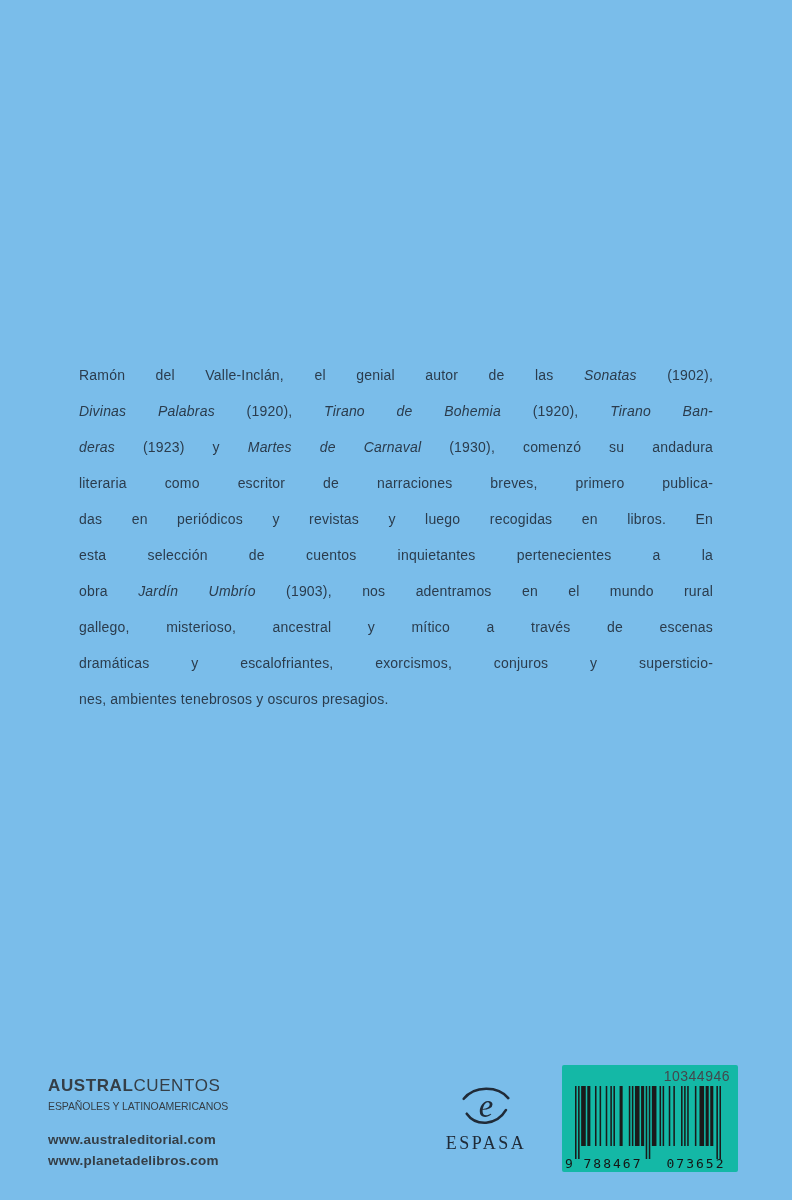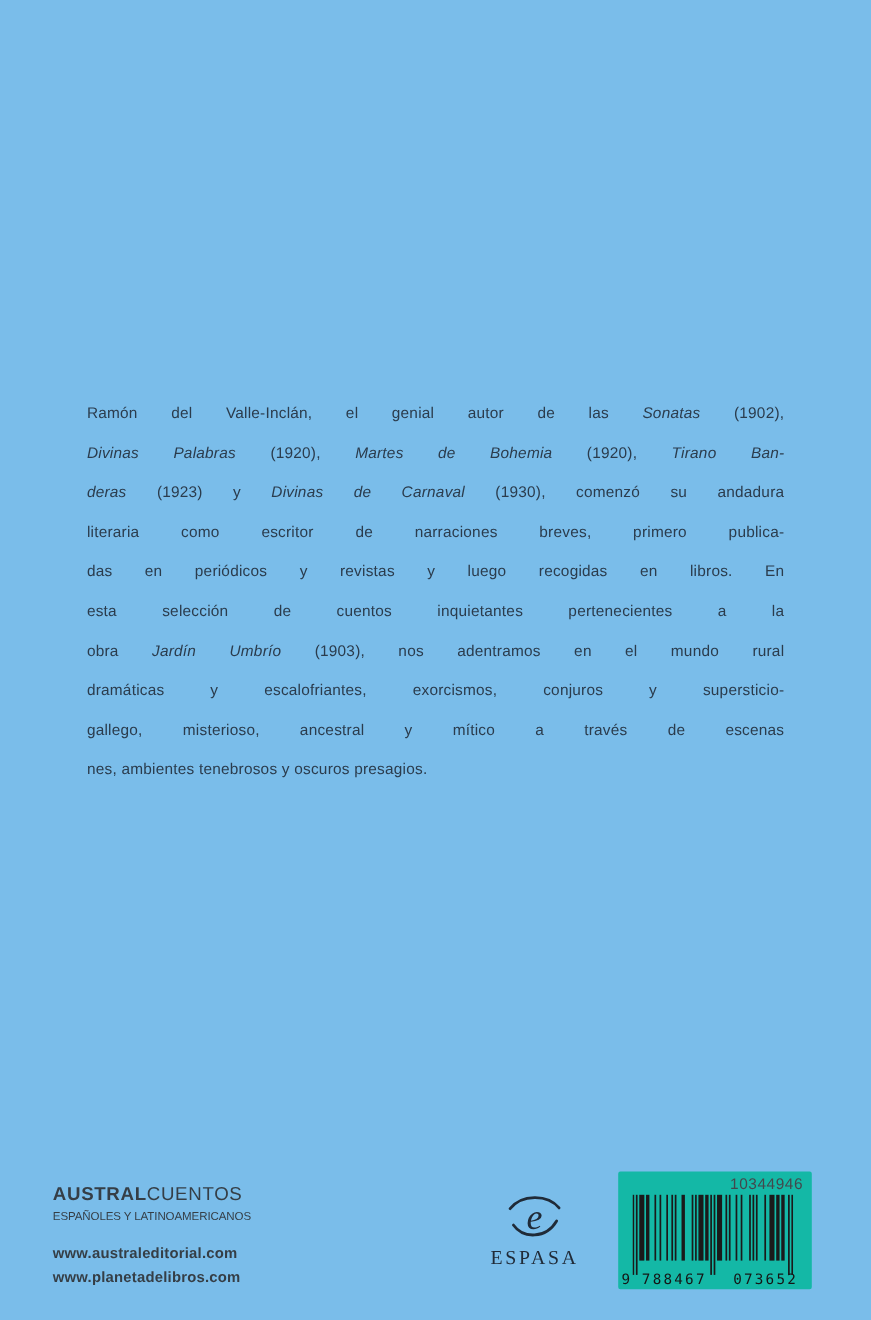--- a/index.html
+++ b/index.html
@@ -59,28 +59,28 @@
   .isbn .g1 { position:absolute; left:19px;  width:64px; text-align:center; letter-spacing:2px; }
   .isbn .g2 { position:absolute; left:102px;  width:64px; text-align:center; letter-spacing:2px; }
 </style>
 </head>
 <body>
 
 <div class="page">
 
   <div class="copy">
       <div class="line"><span>Ramón del Valle-Inclán, el genial autor de las </span><em>Sonatas</em><span> (1902),</span></div>
-      <div class="line"><em>Divinas Palabras</em><span> (1920), </span><em>Martes de Bohemia</em><span> (1920), </span><em>Tirano Ban-</em></div>
-      <div class="line"><em>deras</em><span> (1923) y </span><em>Divinas de Carnaval</em><span> (1930), comenzó su andadura</span></div>
+      <div class="line"><em>Divinas Palabras</em><span> (1920), </span><em>Tirano de Bohemia</em><span> (1920), </span><em>Tirano Ban-</em></div>
+      <div class="line"><em>deras</em><span> (1923) y </span><em>Martes de Carnaval</em><span> (1930), comenzó su andadura</span></div>
       <div class="line"><span>literaria como escritor de narraciones breves, primero publica-</span></div>
       <div class="line"><span>das en periódicos y revistas y luego recogidas en libros. En</span></div>
       <div class="line"><span>esta selección de cuentos inquietantes pertenecientes a la</span></div>
       <div class="line"><span>obra </span><em>Jardín Umbrío</em><span> (1903), nos adentramos en el mundo rural</span></div>
+      <div class="line"><span>gallego, misterioso, ancestral y mítico a través de escenas</span></div>
       <div class="line"><span>dramáticas y escalofriantes, exorcismos, conjuros y supersticio-</span></div>
-      <div class="line"><span>gallego, misterioso, ancestral y mítico a través de escenas</span></div>
       <div class="line last"><span>nes, ambientes tenebrosos y oscuros presagios.</span></div>
     </div>
 
 
   <div class="brand">
     <div class="brand-line">
       <span class="bold">AUSTRAL</span><span>CUENTOS</span>
     </div>
     <div class="brand-sub">ESPAÑOLES Y LATINOAMERICANOS</div>
     <div class="urls">

